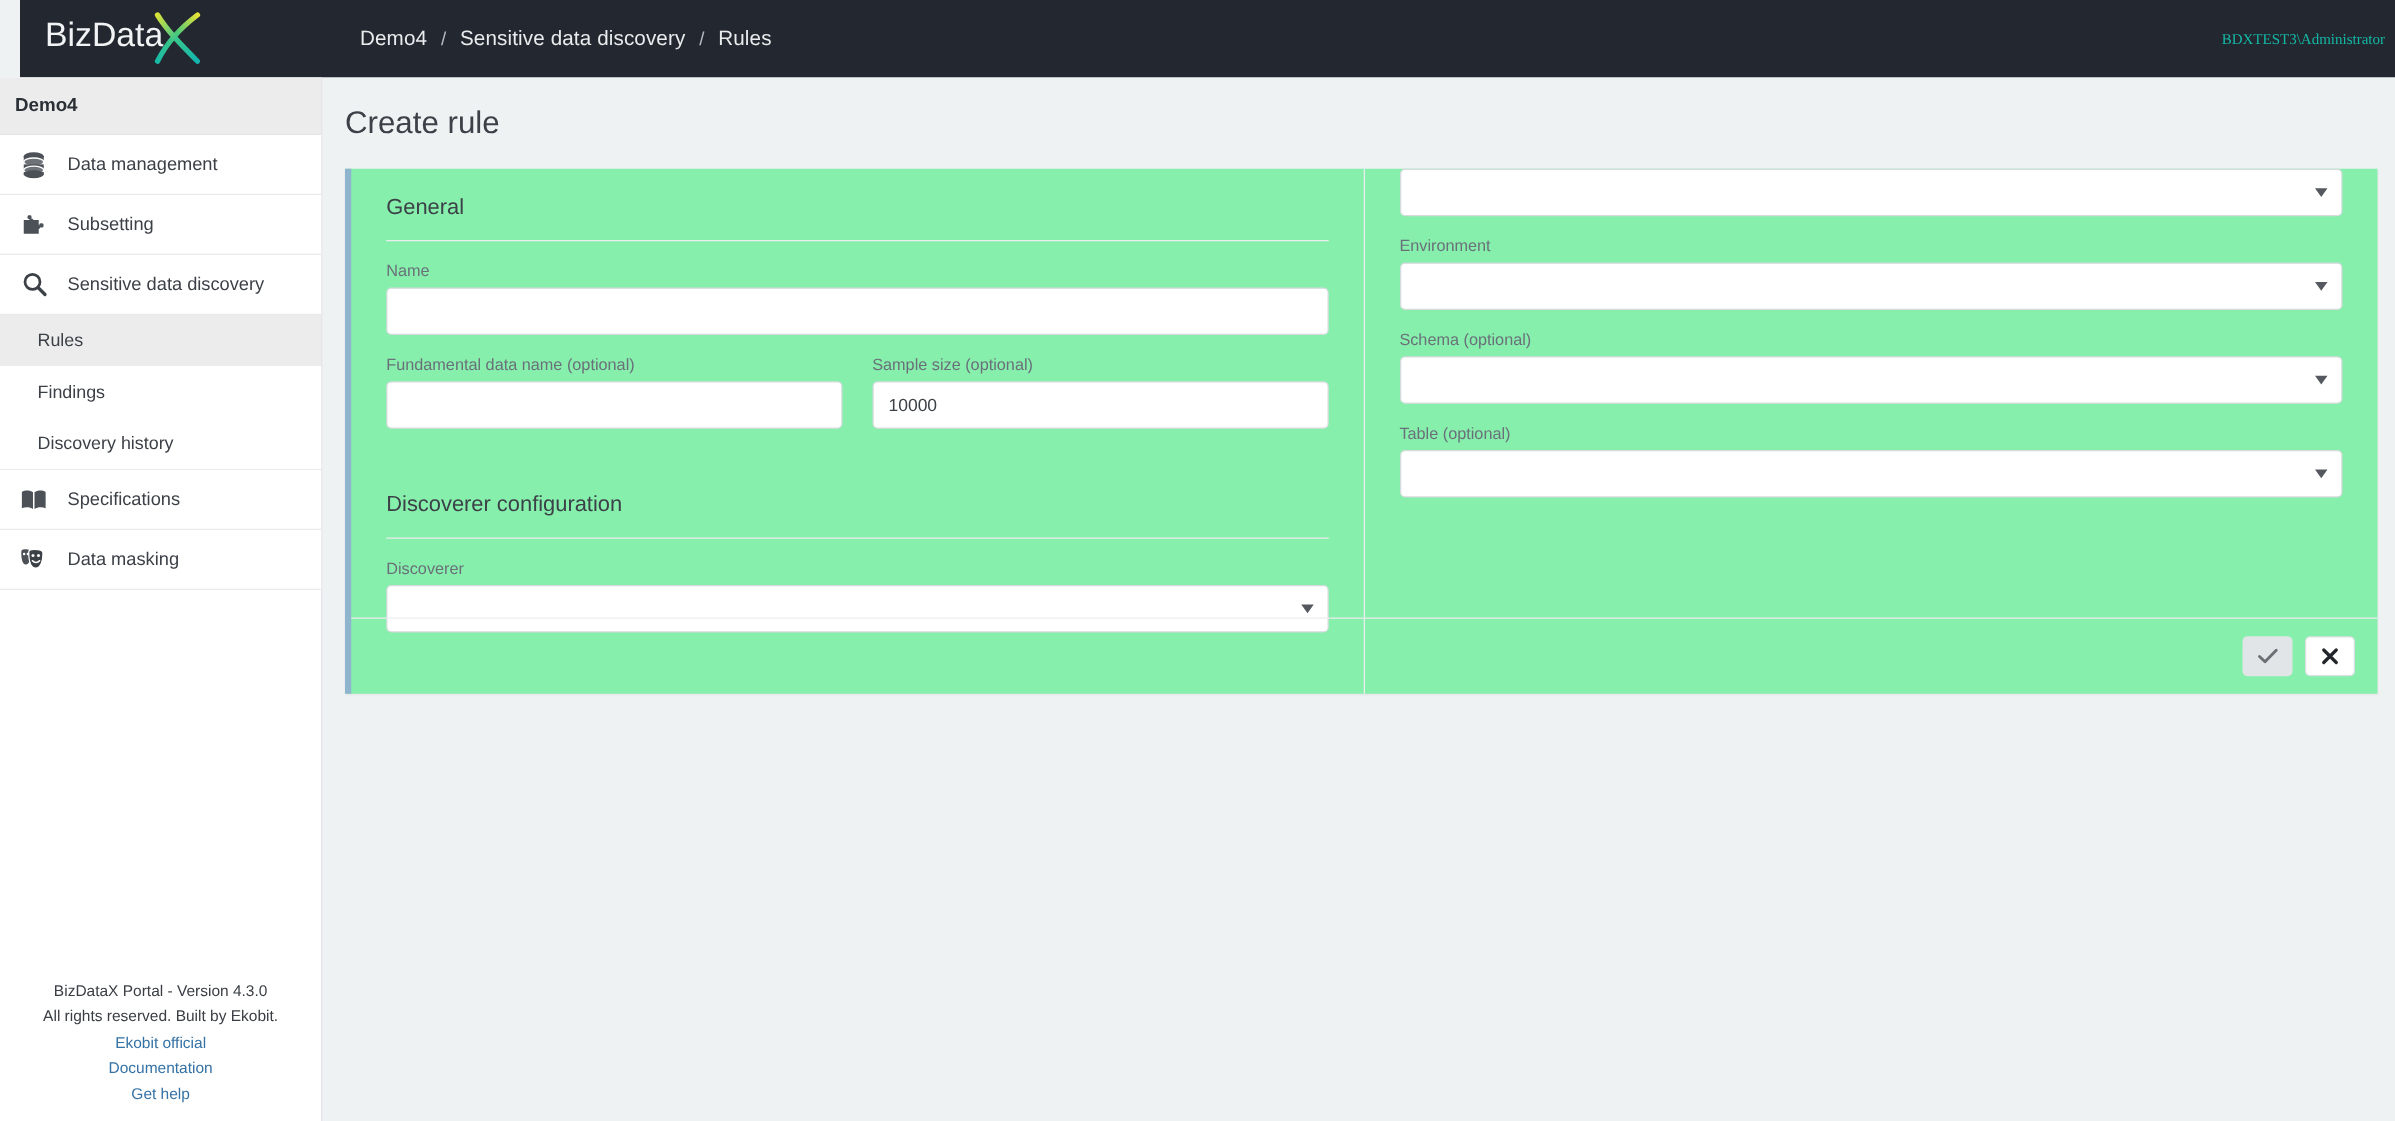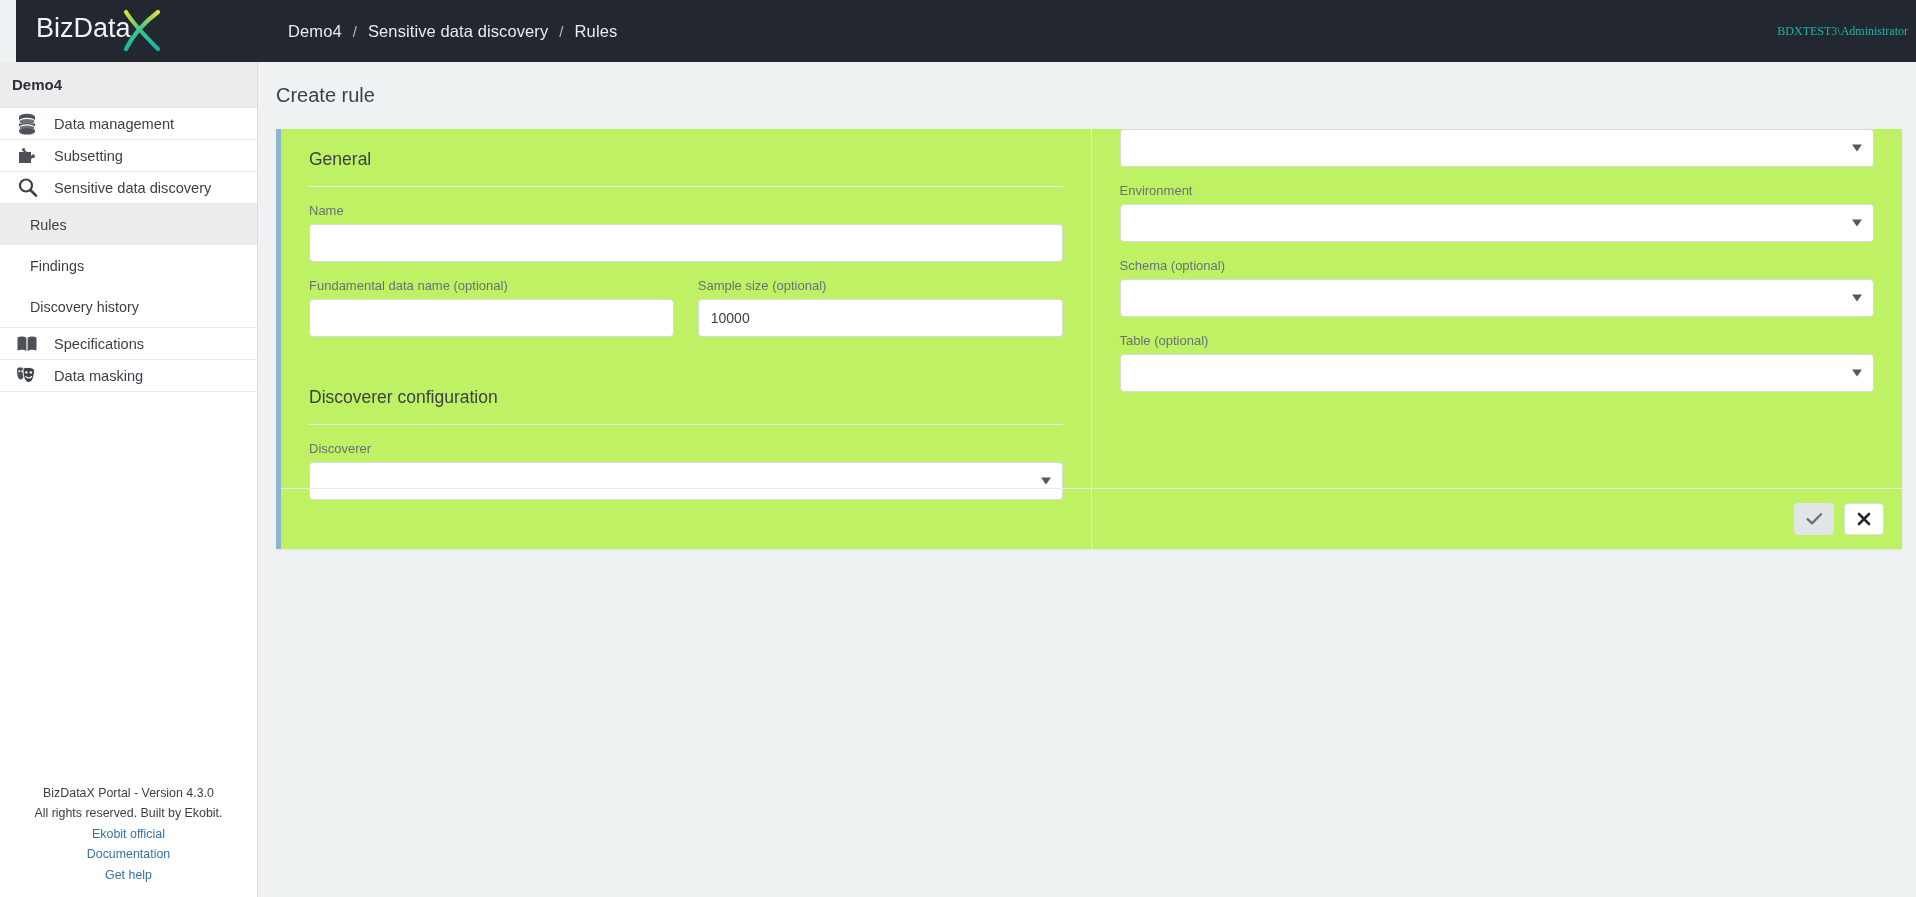--- a/index.html
+++ b/index.html
@@ -52,21 +52,21 @@
   .side-header {
     height: 46px;
     background: #ececec;
     display: flex; align-items: center;
     padding-left: 12px;
     font-size: 15px; font-weight: bold;
     color: #2b2f36;
     border-bottom: 1px solid #e2e4e6;
   }
   .side-item {
-    height: 32px;
+    height: 48px;
     display: flex; align-items: center;
     padding-left: 14px;
     border-bottom: 1px solid #e8eaec;
     font-size: 14.6px;
     color: #3b3f46;
     cursor: pointer;
     background: #fff;
   }
   .side-item .ico {
     width: 26px; height: 26px;
@@ -101,30 +101,30 @@
   }
 
   
   .main {
     position: absolute; top: 62px; left: 258px;
     width: 1658px; height: 835px;
     background: #eef2f3;
     overflow: hidden;
   }
   .page-title {
-    font-size: 20px;
+    font-size: 25px;
     color: #3c4148;
     padding: 22px 0 0 18px;
     font-weight: normal;
     margin: 0;
   }
 
   .card {
     margin: 22px 14px 0 18px;
-    background: #bef264;
+    background: #86efac;
     border-left: 5px solid #8fb5ce;
     box-shadow: 0 1px 2px rgba(0,0,0,.06);
     display: flex;
     position: relative;
     min-height: 420px;
   }
   .col {
     flex: 1 1 50%;
     padding: 0 28px 0 28px;
     position: relative;

